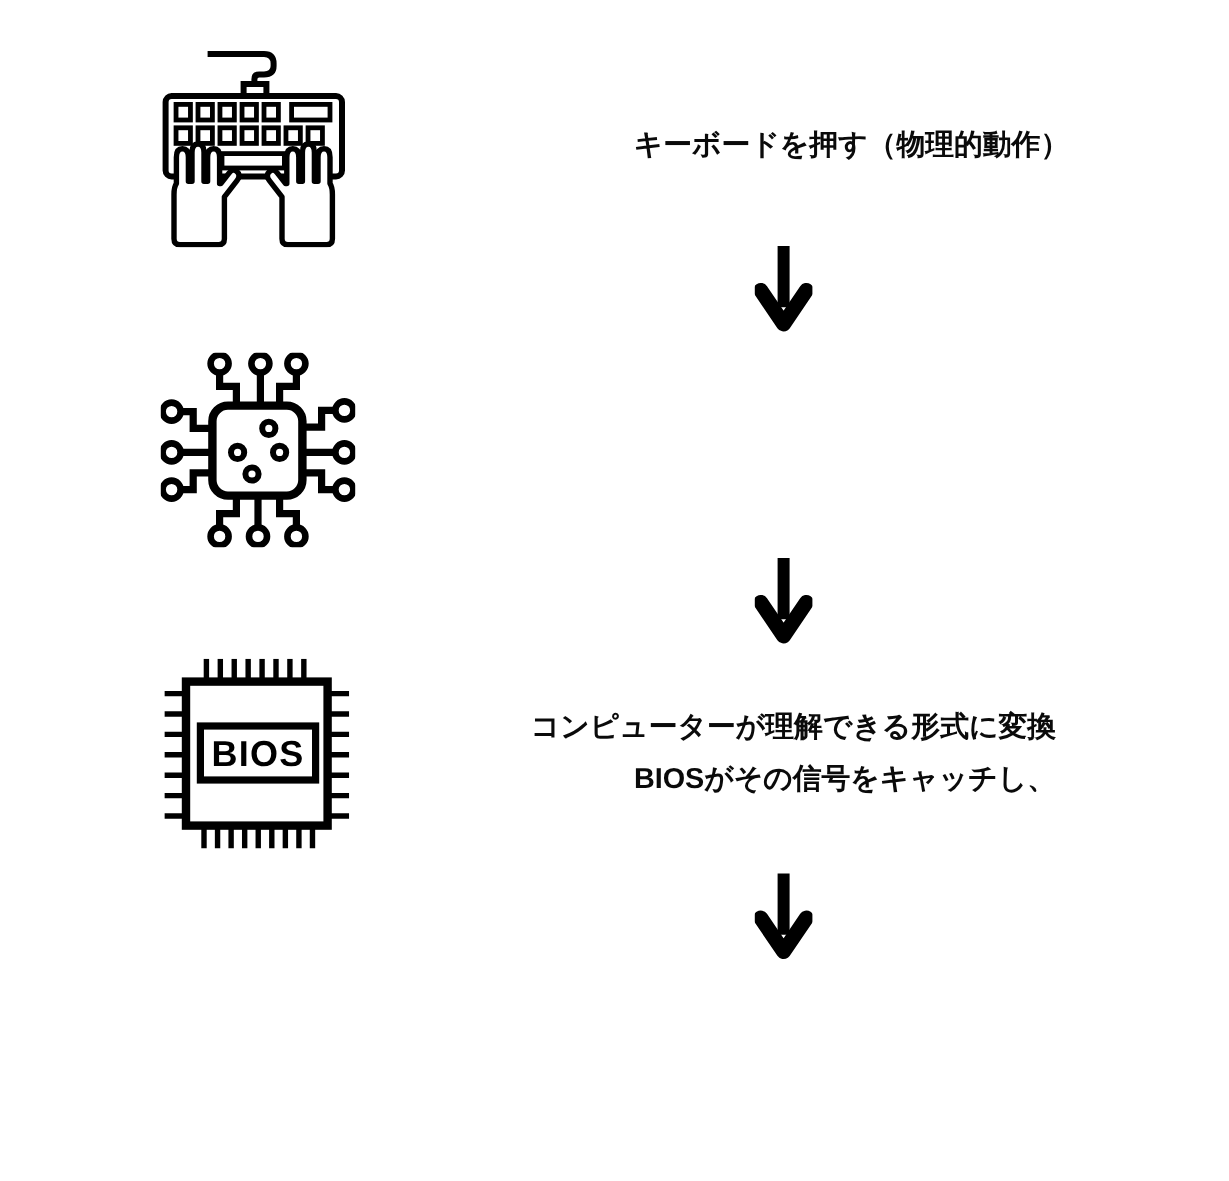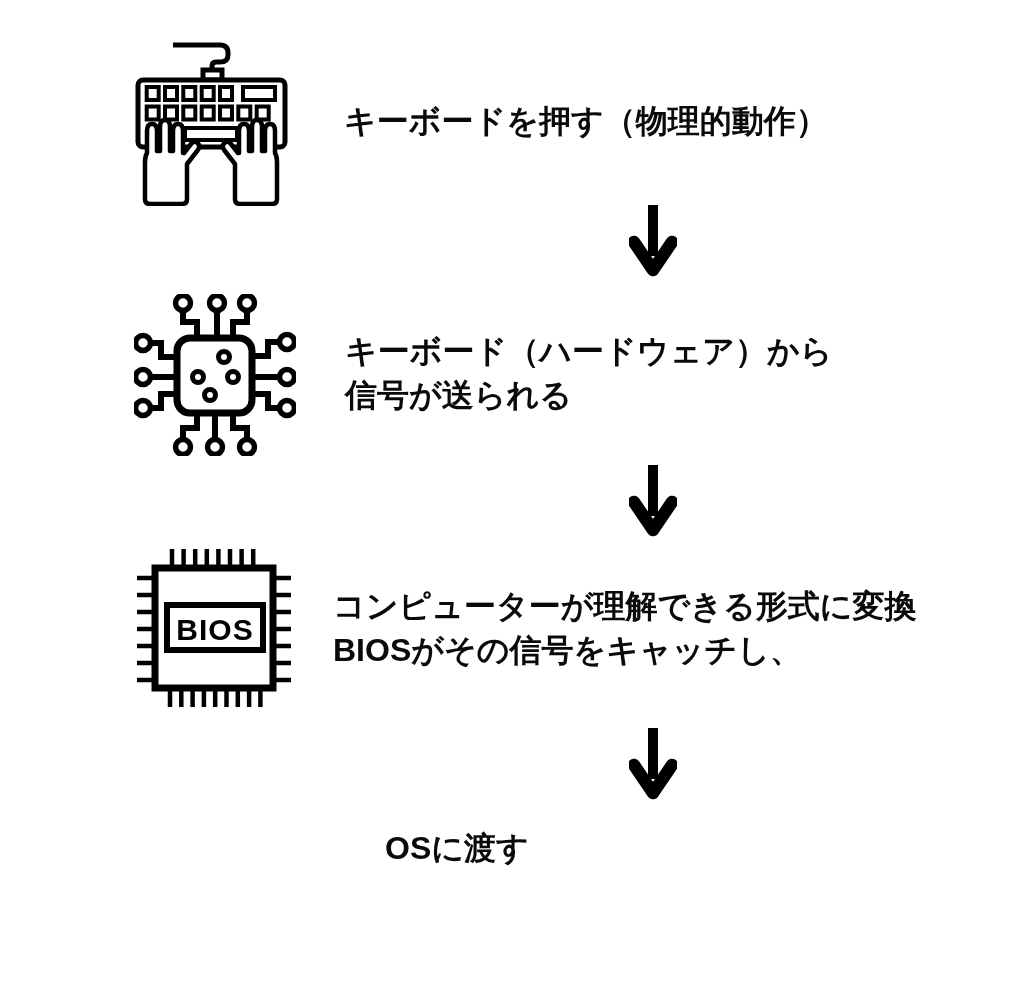--- a/index.html
+++ b/index.html
@@ -7,27 +7,26 @@
     position:relative;
     width:1024px;height:984px;
     background:#ffffff;
     font-family:"Liberation Sans","DejaVu Sans",sans-serif;
     overflow:hidden;
   }
   .icon{position:absolute;}
   .step-text{
     position:absolute;
     width:560px;
-    text-align:left;
+    text-align:right;
     font-weight:700;
-    font-size:32px;
+    font-size:24px;
     line-height:44px;
     color:#0a0a0a;
     white-space:nowrap;
-    margin-left:13px;
   }
   .arrow{position:absolute;width:48px;height:78px;}
   svg{display:block;}
 </style>
 </head>
 <body>
 
 <div class="canvas">
 
   <div class="icon" style="left:133px;top:40px;">
@@ -110,24 +109,20 @@
           <circle cx="113" cy="153" r="7.5"></circle>
         <circle cx="9" cy="49" r="7.5"></circle>
           <circle cx="9" cy="83" r="7.5"></circle>
           <circle cx="9" cy="114" r="7.5"></circle>
         <circle cx="153" cy="48" r="7.5"></circle>
           <circle cx="153" cy="83" r="7.5"></circle>
           <circle cx="153" cy="114" r="7.5"></circle>
       </g>
     </svg>
   </div>
-  <div class="step-text" style="left:332px;top:329px;">
-    <div>キーボード（ハードウェア）から</div>
-    <div>信号が送られる</div>
-  </div>
 
   <div class="arrow" style="left:629px;top:463px;">
     <svg width="48" height="78" viewBox="0 0 48 78" fill="none" stroke="#000">
       <path d="M24,2 V53" stroke-width="10"></path>
       <path d="M5,39 L24,67 L43,39" stroke-width="12.5" stroke-linecap="round" stroke-linejoin="round"></path>
     </svg>
   </div>
 
   <div class="icon" style="left:137px;top:549px;">
     <svg width="154" height="158" viewBox="0 0 154 158" fill="none" stroke="#000">
@@ -177,17 +172,14 @@
     <div>BIOSがその信号をキャッチし、</div>
   </div>
 
   <div class="arrow" style="left:629px;top:726px;">
     <svg width="48" height="78" viewBox="0 0 48 78" fill="none" stroke="#000">
       <path d="M24,2 V53" stroke-width="10"></path>
       <path d="M5,39 L24,67 L43,39" stroke-width="12.5" stroke-linecap="round" stroke-linejoin="round"></path>
     </svg>
   </div>
 
-  <div class="step-text" style="left:372px;top:826px;">
-    <div>OSに渡す</div>
-  </div>
 
 </div>
 
 </body></html>

